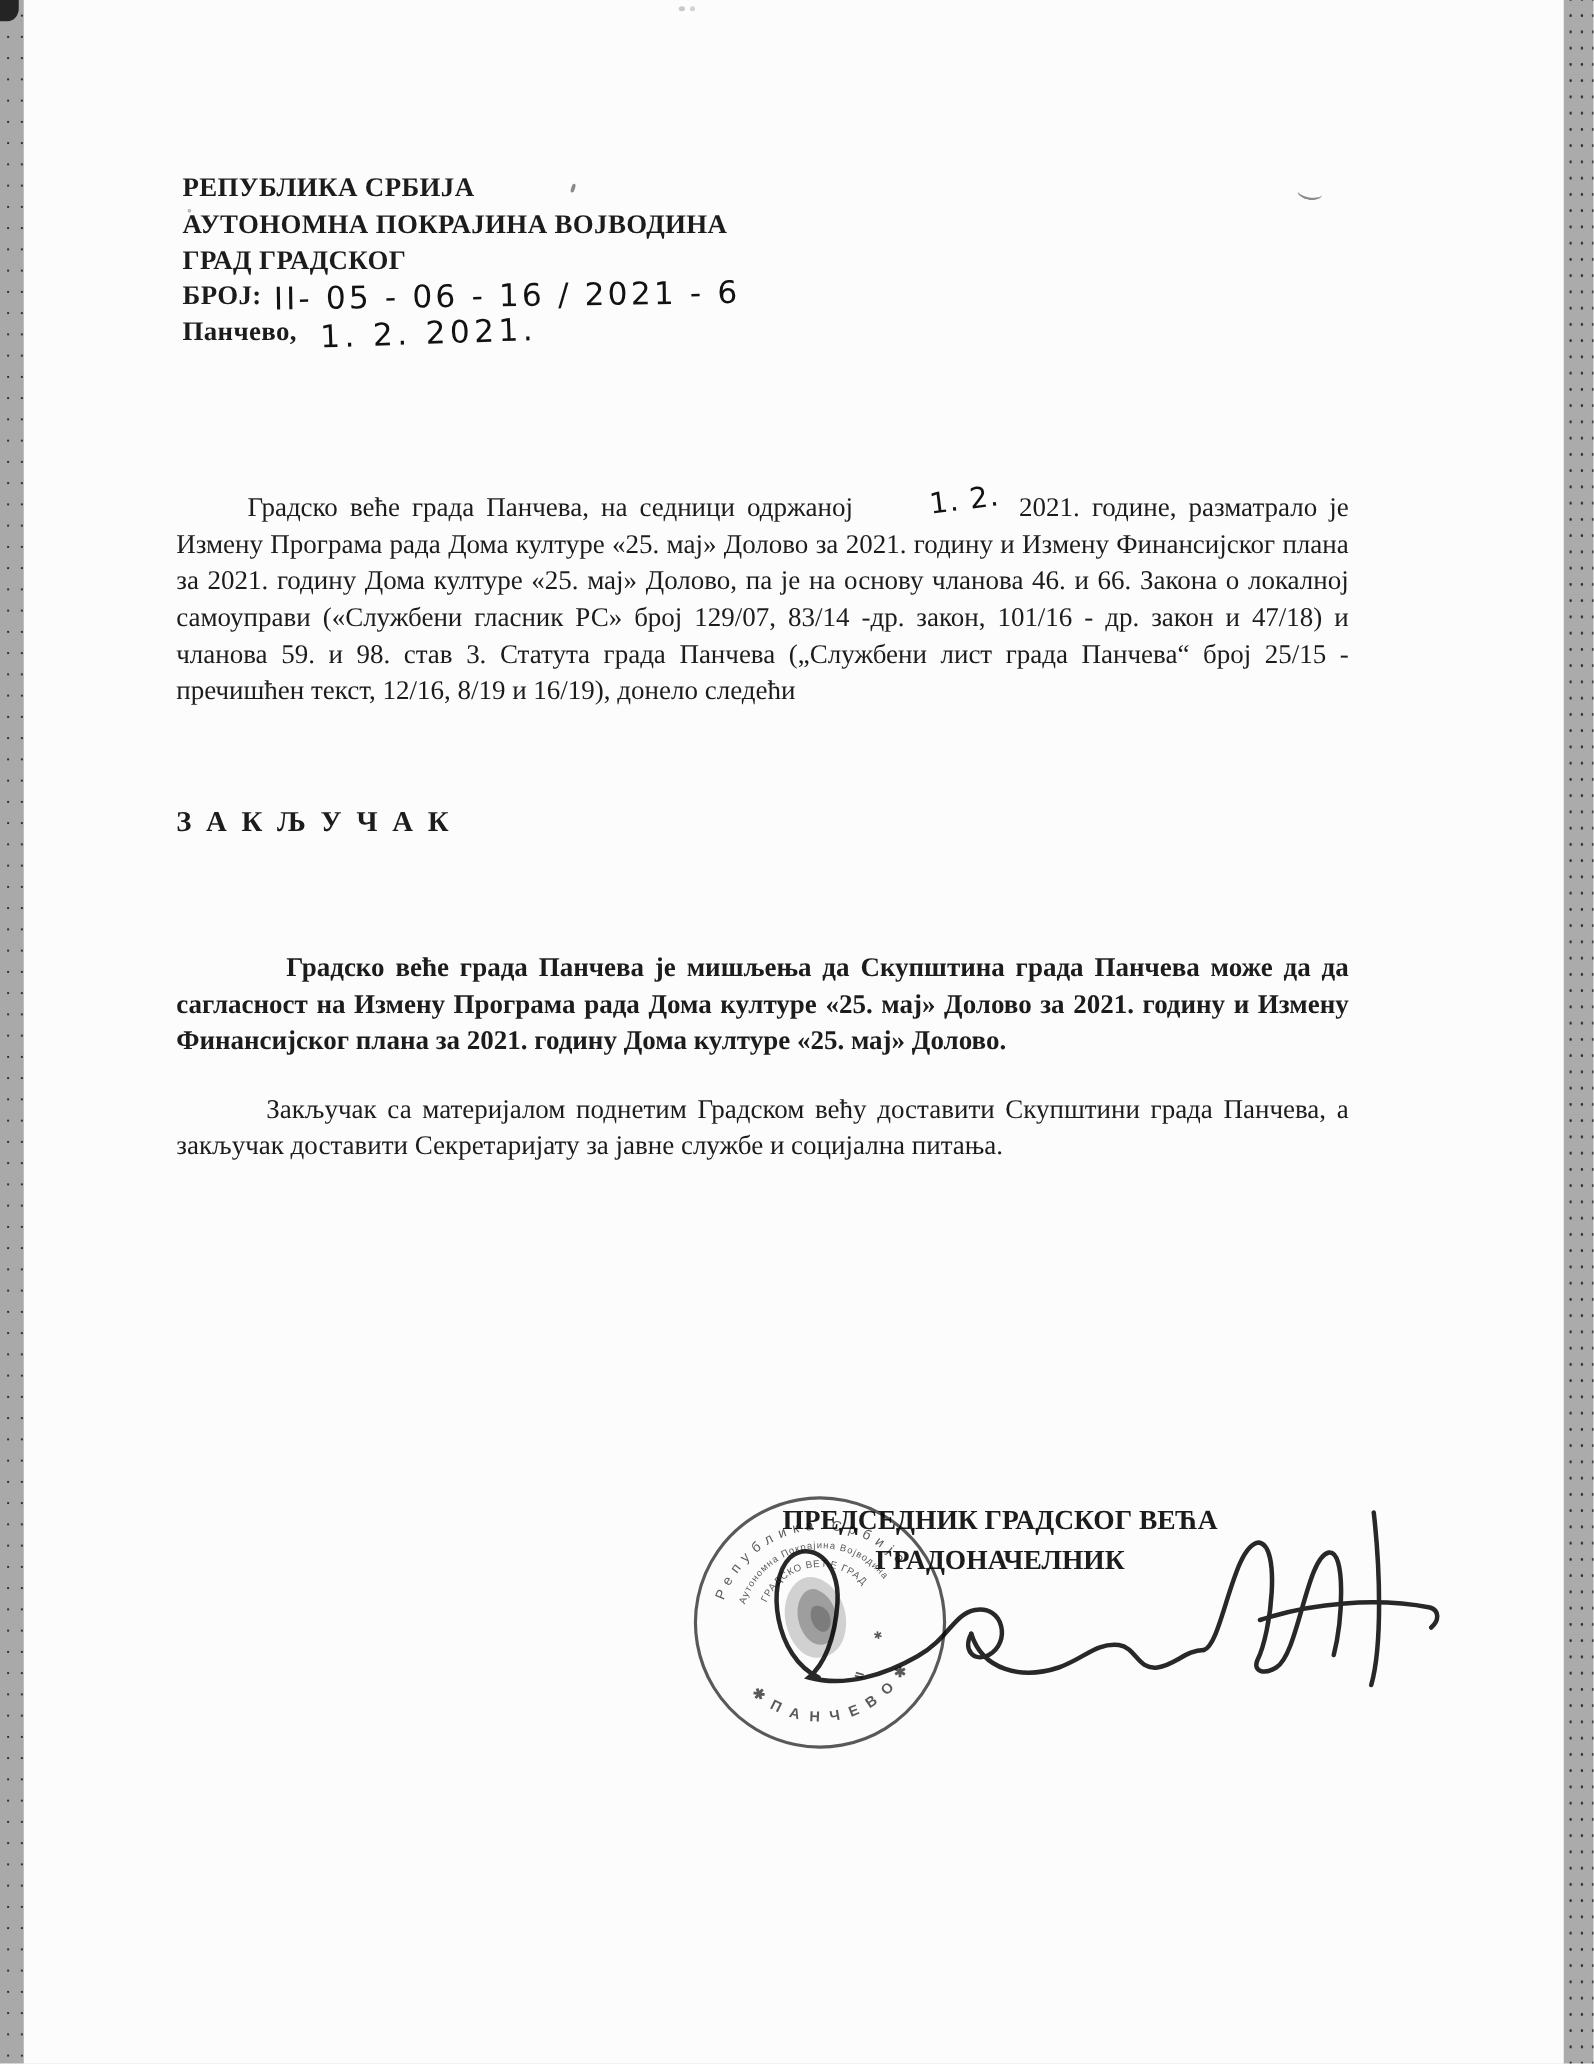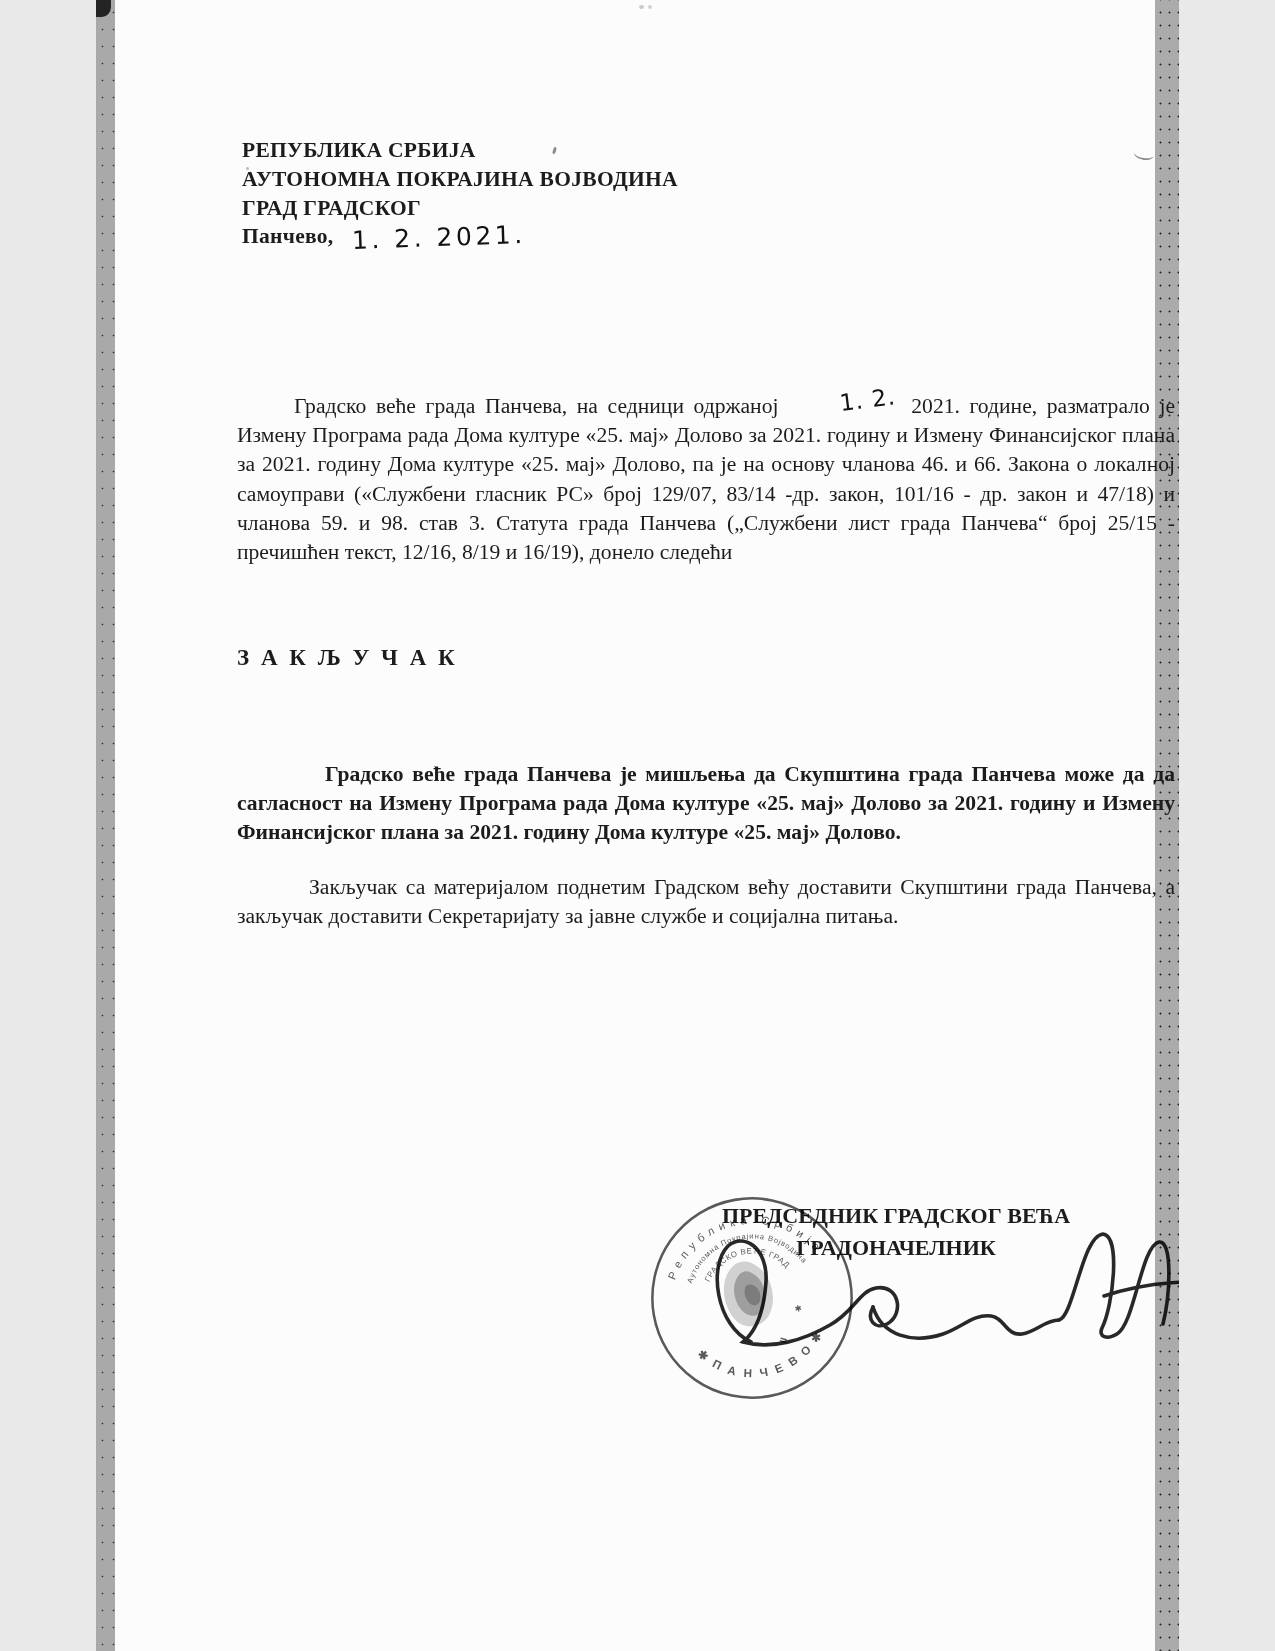--- a/index.html
+++ b/index.html
@@ -1,17 +1,17 @@
 <!DOCTYPE html>
 <html><head>
 <meta charset="utf-8">
 <style>
   html,body { margin:0; padding:0; background:#e9e9e9; }
   .page {
-    position:relative; width:1083px; height:1651px; margin:0 auto;
+    position:relative; width:1275px; height:1651px; margin:0 auto;
     background:#fcfcfc; overflow:hidden;
     font-family:"Liberation Serif","DejaVu Serif",serif; color:#1c1c1c;
   }
   
   .edge { position:absolute; top:0; height:100%; }
   .edge-left {
     left:0; width:19px; background:#a9a9a9;
     background-image:radial-gradient(circle, #2e2e2e 0.7px, transparent 1.1px);
     background-size:11px 17px; background-position:12px 4px;
   }
@@ -65,20 +65,21 @@
   <div class="speck sp1"></div>
   <div class="speck sp2"></div>
   <div class="speck sp3"></div>
   <div class="speck sp4"></div>
   <div class="curve-mark"></div>
 
   <header class="letterhead">
     <div class="lh-line">РЕПУБЛИКА СРБИЈА</div>
     <div class="lh-line">АУТОНОМНА ПОКРАЈИНА ВОЈВОДИНА</div>
     <div class="lh-line">ГРАД ГРАДСКОГ</div>
+    <div class="lh-line"><span>БРОЈ:</span><span class="hw hw-number">II- 05 - 06 - 16 / 2021 - 6</span></div>
     <div class="lh-line"><span>Панчево,</span><span class="hw hw-date-head">1. 2. 2021.</span></div>
   </header>
 
   <p class="para p1"><span>Градско веће града Панчева, на седници одржаној</span><span class="hw hw-inline">1. 2.</span> <span>2021. године, разматрало је Измену Програма рада Дома културе «25. мај» Долово за 2021. годину и Измену Финансијског плана за 2021. годину Дома културе  «25. мај» Долово, па је на основу чланова 46. и 66. Закона о локалној самоуправи («Службени гласник РС» број 129/07, 83/14 -др. закон, 101/16 - др. закон и 47/18) и чланова 59. и 98. став 3. Статута града Панчева („Службени лист града Панчева“ број 25/15 - пречишћен текст, 12/16, 8/19 и 16/19), донело следећи</span></p>
 
   <h1 class="doc-title">З А К Љ У Ч А К</h1>
 
   <p class="para p2">Градско веће града Панчева је мишљења да Скупштина града Панчева може да да сагласност на Измену Програма рада Дома културе «25. мај» Долово за 2021. годину и Измену Финансијског плана за 2021. годину Дома културе  «25. мај» Долово.</p>
   <p class="para p3">Закључак са материјалом поднетим Градском већу доставити Скупштини града Панчева, а закључак доставити Секретаријату за јавне службе и социјална питања.</p>
 

